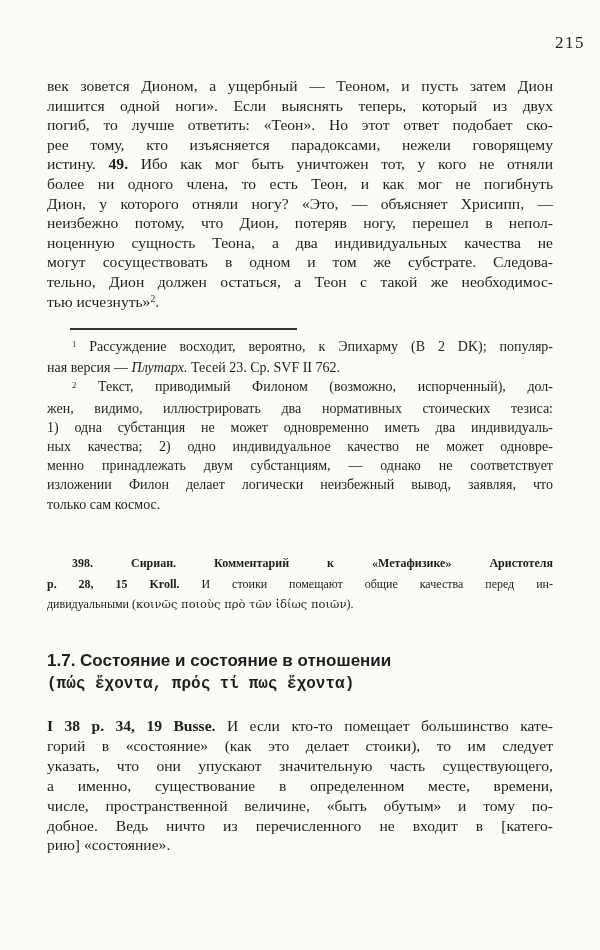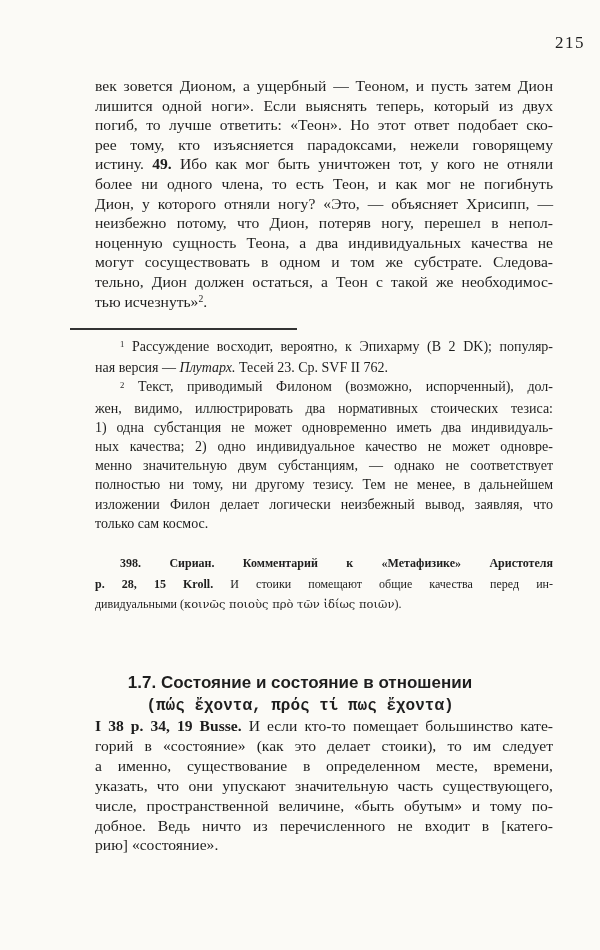--- a/index.html
+++ b/index.html
@@ -17,28 +17,28 @@
   }
   .tblock{position:absolute;left:47px;width:506px;}
   .body-par{top:76px;font-size:15.6px;line-height:19.6px;}
   .fn-rule{
     position:absolute;top:328px;left:70px;width:227px;
     border-top:2px solid #333333;height:0;
   }
   .fnotes{top:337px;font-size:14px;line-height:19.2px;}
   .e398{top:553px;font-size:12px;line-height:20.5px;}
   .e399{top:716px;font-size:15.6px;line-height:19.9px;}
-  .tline{text-align:justify;text-align-last:justify;white-space:normal;margin-left:48px;}
+  .tline{text-align:justify;text-align-last:justify;white-space:normal;}
   .tline.last{text-align-last:left;}
   .tline.ind{text-indent:25px;}
   .b{font-weight:bold;}
   .i{font-style:italic;}
   .gk{font-family:"DejaVu Serif",serif;font-size:0.96em;}
   .sup{font-size:0.62em;position:relative;top:-0.45em;}
-  .heading{top:672px;text-align:center;}
+  .heading{top:650px;text-align:left;}
   .h-title{
     font-family:"Liberation Sans","DejaVu Sans",sans-serif;
     font-weight:bold;font-size:17px;line-height:22px;
   }
   .h-greek{
     font-family:Liberation Mono, monospace;
     font-weight:bold;font-size:16px;line-height:24px;
   }
 </style>
 </head>
@@ -65,40 +65,39 @@
 
   <div class="fn-rule" style="border-top-color: rgb(51, 51, 51);"></div>
 
   <div class="tblock fnotes">
       <div class="tline ind"><span class="sup">1</span><span> Рассуждение восходит, вероятно, к Эпихарму (B 2 DK); популяр-</span></div>
       <div class="tline last"><span>ная версия — </span><span class="i">Плутарх.</span><span> Тесей 23. Ср. SVF II 762.</span></div>
       <div class="tline ind"><span class="sup">2</span><span> Текст, приводимый Филоном (возможно, испорченный), дол-</span></div>
       <div class="tline"><span>жен, видимо, иллюстрировать два нормативных стоических тезиса:</span></div>
       <div class="tline"><span>1) одна субстанция не может одновременно иметь два индивидуаль-</span></div>
       <div class="tline"><span>ных качества; 2) одно индивидуальное качество не может одновре-</span></div>
-      <div class="tline"><span>менно значительную двум субстанциям, — однако не соответствует</span></div>
-      <div class="tline"><span>полностью ни тому, ни другому тезису. Тем не менее, в дальнейшем</span></div>
+      <div class="tline"><span>менно принадлежать двум субстанциям, — однако не соответствует</span></div>
       <div class="tline"><span>изложении Филон делает логически неизбежный вывод, заявляя, что</span></div>
       <div class="tline last"><span>только сам космос.</span></div>
     </div>
 
   <div class="tblock e398">
       <div class="tline ind"><span class="b">398. Сириан. Комментарий к «Метафизике» Аристотеля</span></div>
       <div class="tline"><span class="b">p. 28, 15 Kroll.</span><span> И стоики помещают общие качества перед ин-</span></div>
       <div class="tline last"><span>дивидуальными (</span><span class="gk">κοινῶς ποιοὺς πρὸ τῶν ἰδίως ποιῶν</span><span>).</span></div>
     </div>
 
   <div class="tblock heading">
     <div class="h-title">1.7. Состояние и состояние в отношении</div>
     <div class="h-greek">(πώς ἔχοντα, πρός τί πως ἔχοντα)</div>
   </div>
 
   <div class="tblock e399">
       <div class="tline"><span class="b">I 38 p. 34, 19 Busse.</span><span> И если кто-то помещает большинство кате-</span></div>
       <div class="tline"><span>горий в «состояние» (как это делает стоики), то им следует</span></div>
+      <div class="tline"><span>указать, что они упускают значительную часть существующего,</span></div>
       <div class="tline"><span>а именно, существование в определенном месте, времени,</span></div>
-      <div class="tline"><span>указать, что они упускают значительную часть существующего,</span></div>
       <div class="tline"><span>числе, пространственной величине, «быть обутым» и тому по-</span></div>
       <div class="tline"><span>добное. Ведь ничто из перечисленного не входит в [катего-</span></div>
       <div class="tline last"><span>рию] «состояние».</span></div>
     </div>
 
 </div>
 
 </body></html>

